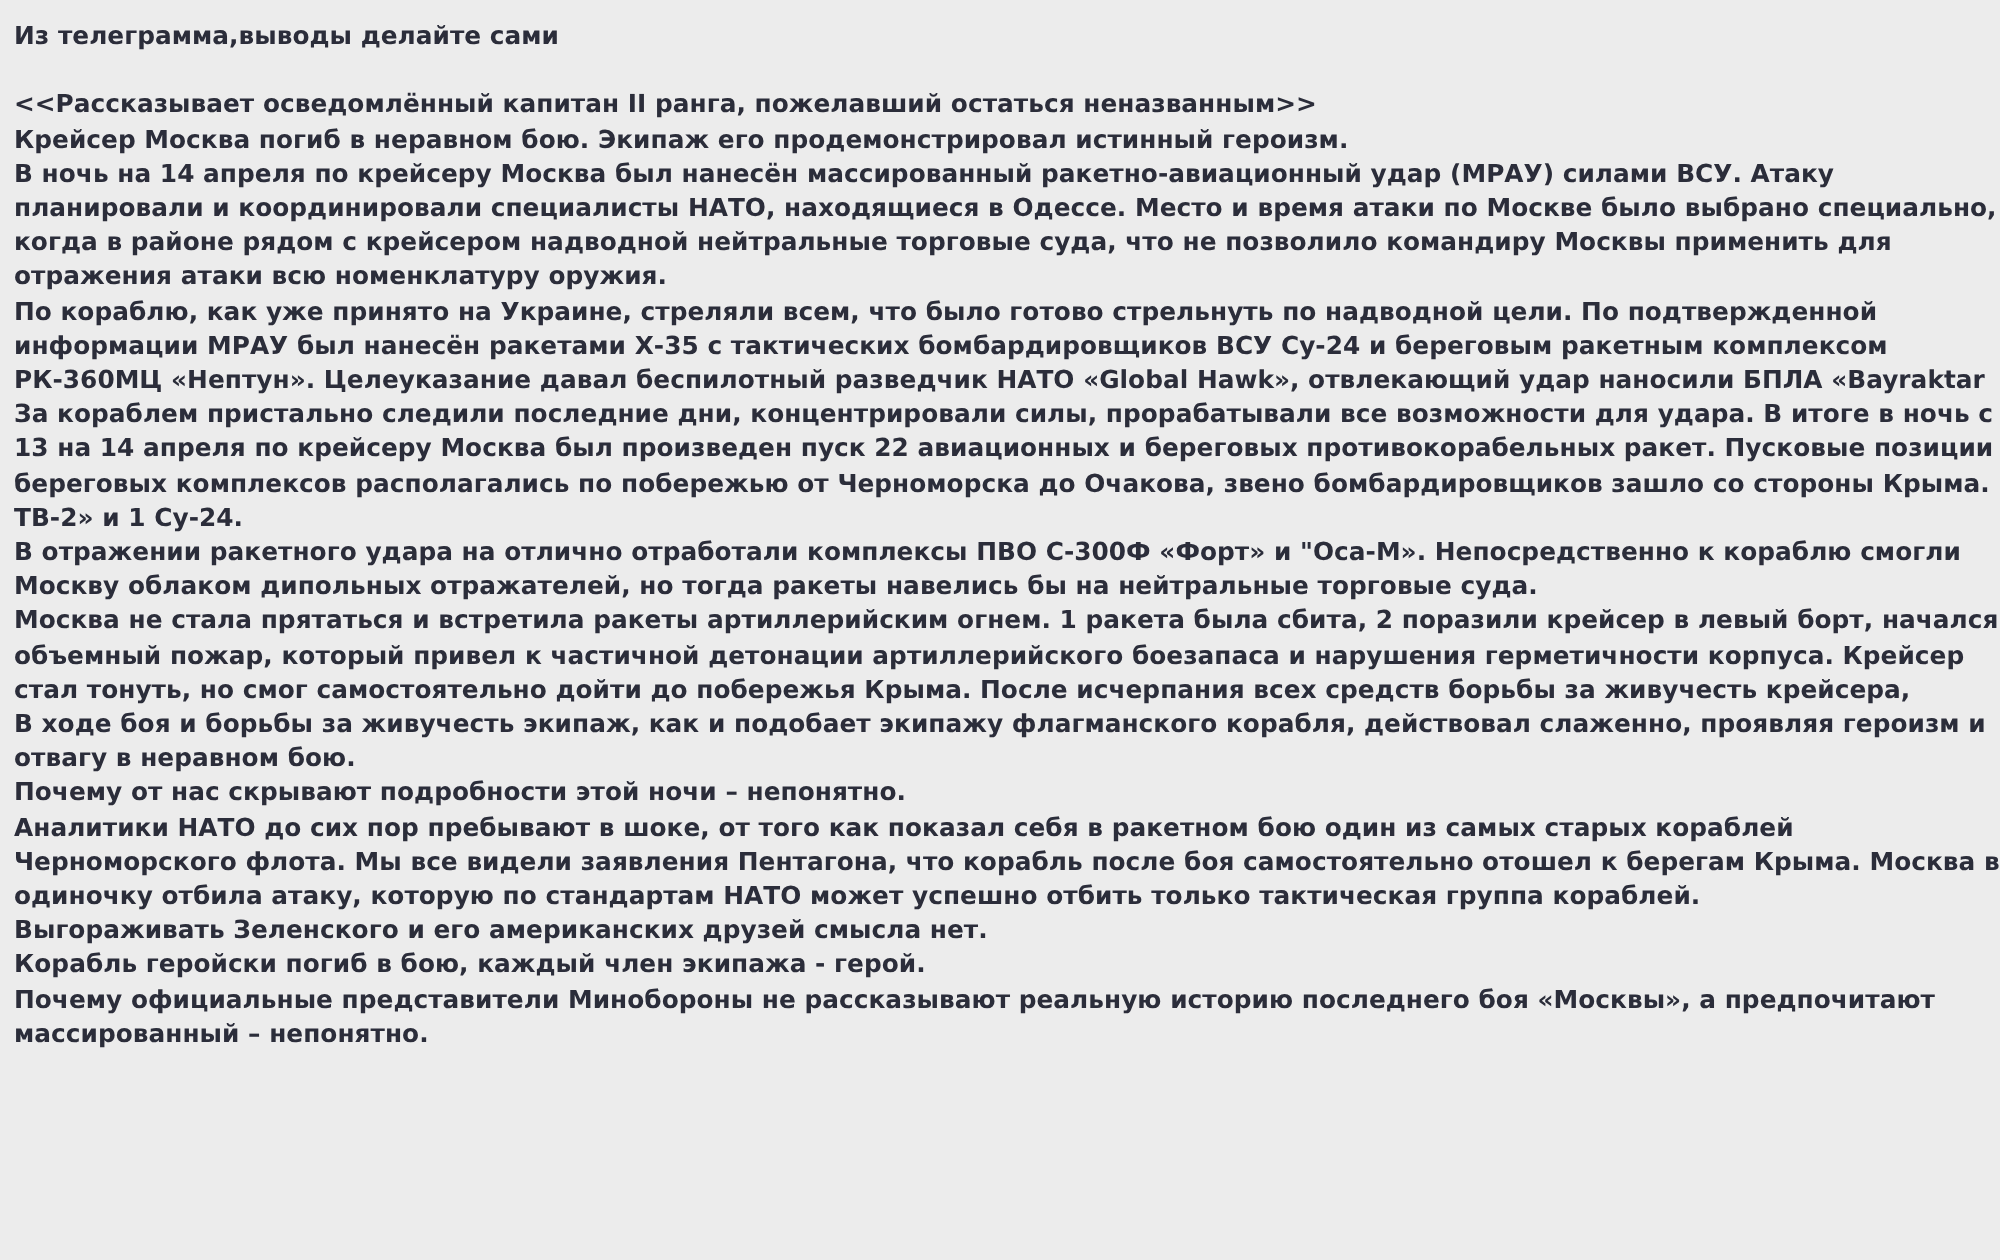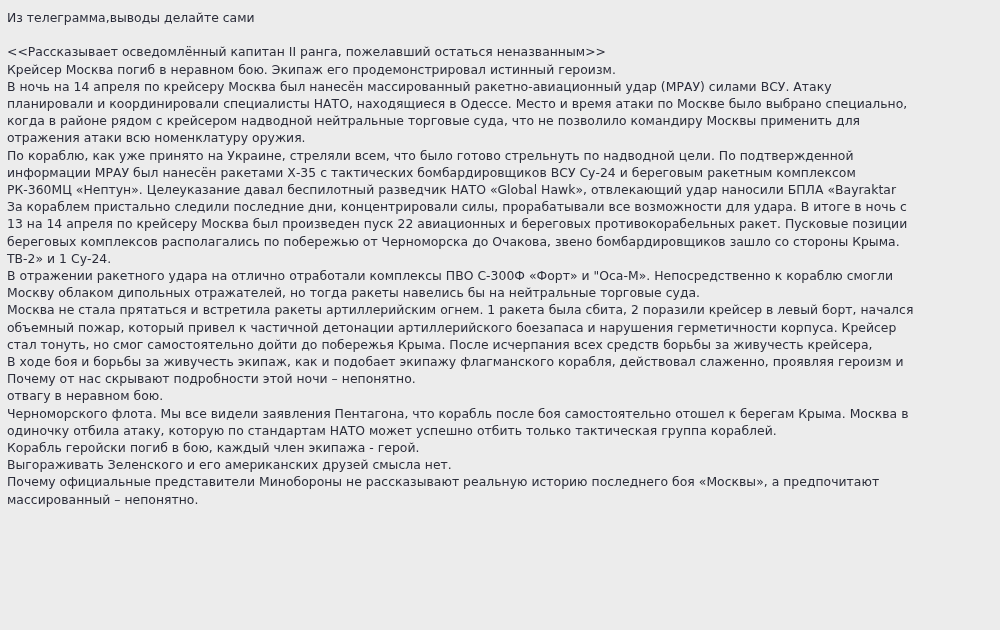--- a/index.html
+++ b/index.html
@@ -8,21 +8,21 @@
     background: #ececec;
     font-family: "DejaVu Sans", sans-serif;
     font-size: 12.4px;
     color: #2b2d3a;
   }
   .post {
     position: absolute; left: 7px; top: 9px; width: 990px;
     line-height: 17.2px;
     letter-spacing: 0.02px;
   }
-  .line { white-space: pre; display: block; }
+  .line { white-space: pre; display: block; font-weight: bold; }
   .blank { height: 17.2px; }
 </style>
 </head>
 <body>
 
 <div class="post">
   <span class="line">Из телеграмма,выводы делайте сами</span>
   <span class="line blank"></span>
   <span class="line">&lt;&lt;Рассказывает осведомлённый капитан II ранга, пожелавший остаться неназванным&gt;&gt;</span>
   <span class="line">Крейсер Москва погиб в неравном бою. Экипаж его продемонстрировал истинный героизм.</span>
@@ -36,21 +36,22 @@
   <span class="line">За кораблем пристально следили последние дни, концентрировали силы, прорабатывали все возможности для удара. В итоге в ночь с</span>
   <span class="line">13 на 14 апреля по крейсеру Москва был произведен пуск 22 авиационных и береговых противокорабельных ракет. Пусковые позиции</span>
   <span class="line">береговых комплексов располагались по побережью от Черноморска до Очакова, звено бомбардировщиков зашло со стороны Крыма.</span>
   <span class="line">ТВ-2» и 1 Су-24.</span>
   <span class="line">В отражении ракетного удара на отлично отработали комплексы ПВО С-300Ф «Форт» и "Оса-М». Непосредственно к кораблю смогли</span>
   <span class="line">Москву облаком дипольных отражателей, но тогда ракеты навелись бы на нейтральные торговые суда.</span>
   <span class="line">Москва не стала прятаться и встретила ракеты артиллерийским огнем. 1 ракета была сбита, 2 поразили крейсер в левый борт, начался</span>
   <span class="line">объемный пожар, который привел к частичной детонации артиллерийского боезапаса и нарушения герметичности корпуса. Крейсер</span>
   <span class="line">стал тонуть, но смог самостоятельно дойти до побережья Крыма. После исчерпания всех средств борьбы за живучесть крейсера,</span>
   <span class="line">В ходе боя и борьбы за живучесть экипаж, как и подобает экипажу флагманского корабля, действовал слаженно, проявляя героизм и</span>
+  <span class="line">отвагу в неравном бою.</span>
   <span class="line">Почему от нас скрывают подробности этой ночи – непонятно.</span>
-  <span class="line">отвагу в неравном бою.</span>
+  <span class="line">Аналитики НАТО до сих пор пребывают в шоке, от того как показал себя в ракетном бою один из самых старых кораблей</span>
   <span class="line">Черноморского флота. Мы все видели заявления Пентагона, что корабль после боя самостоятельно отошел к берегам Крыма. Москва в</span>
   <span class="line">одиночку отбила атаку, которую по стандартам НАТО может успешно отбить только тактическая группа кораблей.</span>
+  <span class="line">Выгораживать Зеленского и его американских друзей смысла нет.</span>
   <span class="line">Корабль геройски погиб в бою, каждый член экипажа - герой.</span>
-  <span class="line">Выгораживать Зеленского и его американских друзей смысла нет.</span>
   <span class="line">Почему официальные представители Минобороны не рассказывают реальную историю последнего боя «Москвы», а предпочитают</span>
   <span class="line">массированный – непонятно.</span>
 </div>
 
 </body></html>

